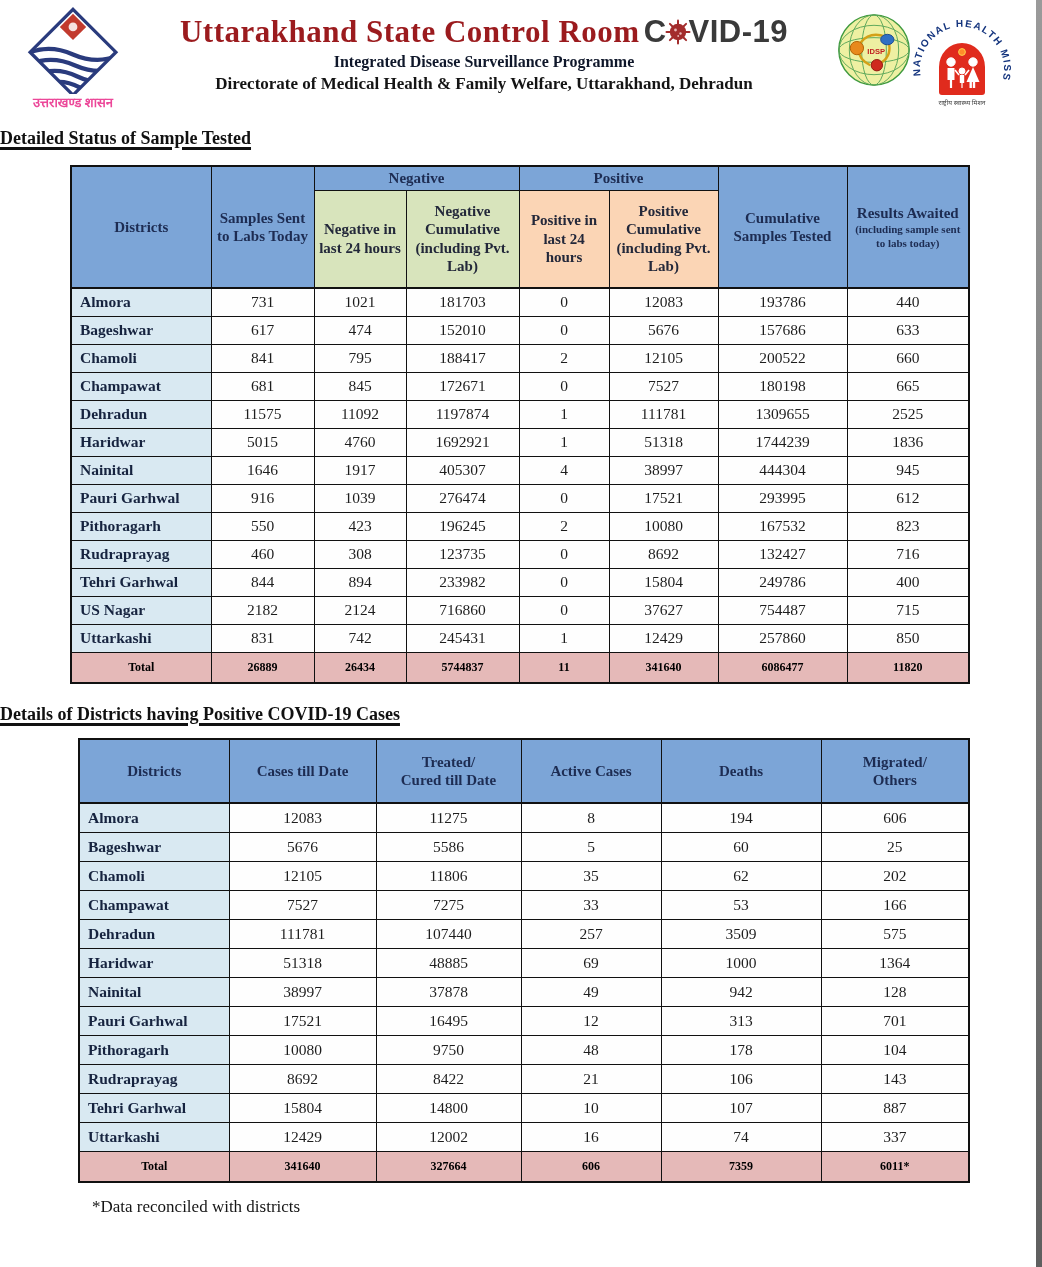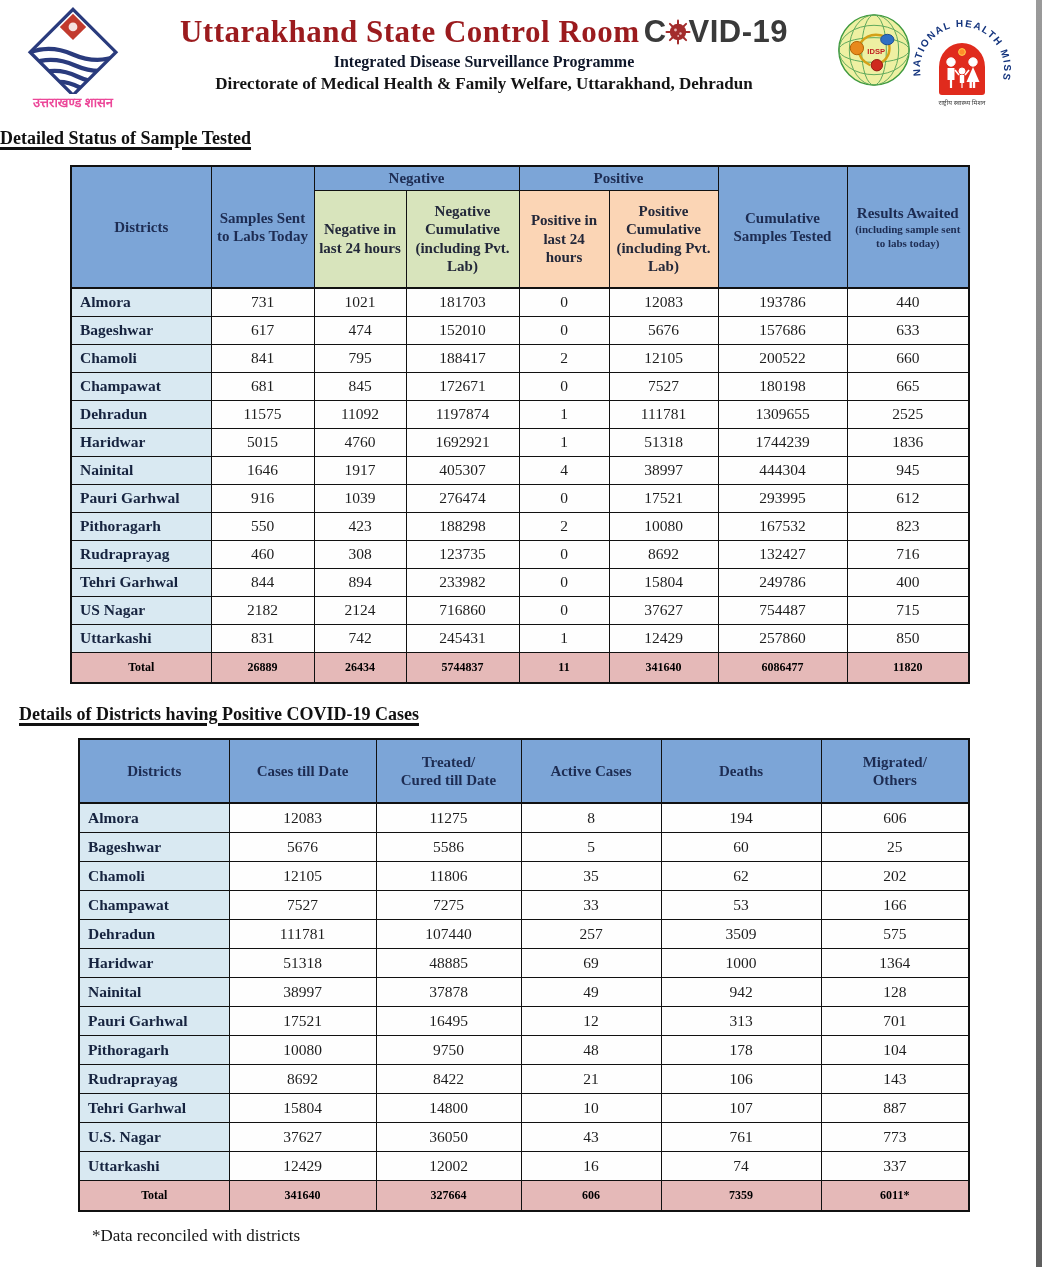--- a/index.html
+++ b/index.html
@@ -26,21 +26,21 @@
   .virus { vertical-align:-3px; margin:0 -2px; }
   .sub1 { font-size:16px; font-weight:bold; color:#0f172a; margin-top:3px; }
   .sub2 { font-size:17px; font-weight:bold; color:#141414; margin-top:3px; }
   .hdr-right { display:flex; align-items:flex-start; gap:0; padding-top:6px; }
   
   .sec-title {
     text-align:left; font-size:18px; font-weight:bold; color:#111;
     text-decoration:underline; text-decoration-thickness:2.5px; text-underline-offset:3px;
   }
   .sec-title.first { margin-top:14px; }
-  .sec-title.second { margin-top:20px;padding-left:19px; }
+  .sec-title.second { margin-top:20px; }
   
   table { border-collapse:collapse; table-layout:fixed; }
   th, td { border:1px solid #111; text-align:center; overflow:hidden; }
   .t1 { width:898px; margin:16px 0 0 70px; }
   .t2 { width:890px; margin:13px 0 0 78px; }
   thead th {
     font-weight:bold; color:#1d2c52; font-size:15px; line-height:1.22; padding:2px 4px;
     background:var(--header_blue,#7ca5d7);
   }
   thead .group-row th { height:24px; }
@@ -269,21 +269,21 @@
         <td>276474</td>
         <td>0</td>
         <td>17521</td>
         <td>293995</td>
         <td>612</td>
       </tr>
       <tr>
         <td>Pithoragarh</td>
         <td>550</td>
         <td>423</td>
-        <td>188298</td>
+        <td>196245</td>
         <td>2</td>
         <td>10080</td>
         <td>167532</td>
         <td>823</td>
       </tr>
       <tr>
         <td>Rudraprayag</td>
         <td>460</td>
         <td>308</td>
         <td>123735</td>
@@ -447,28 +447,20 @@
       </tr>
       <tr>
         <td>Tehri Garhwal</td>
         <td>15804</td>
         <td>14800</td>
         <td>10</td>
         <td>107</td>
         <td>887</td>
       </tr>
       <tr>
-        <td>U.S. Nagar</td>
-        <td>37627</td>
-        <td>36050</td>
-        <td>43</td>
-        <td>761</td>
-        <td>773</td>
-      </tr>
-      <tr>
         <td>Uttarkashi</td>
         <td>12429</td>
         <td>12002</td>
         <td>16</td>
         <td>74</td>
         <td>337</td>
       </tr>
     </tbody>
   <tfoot>
       <tr>

